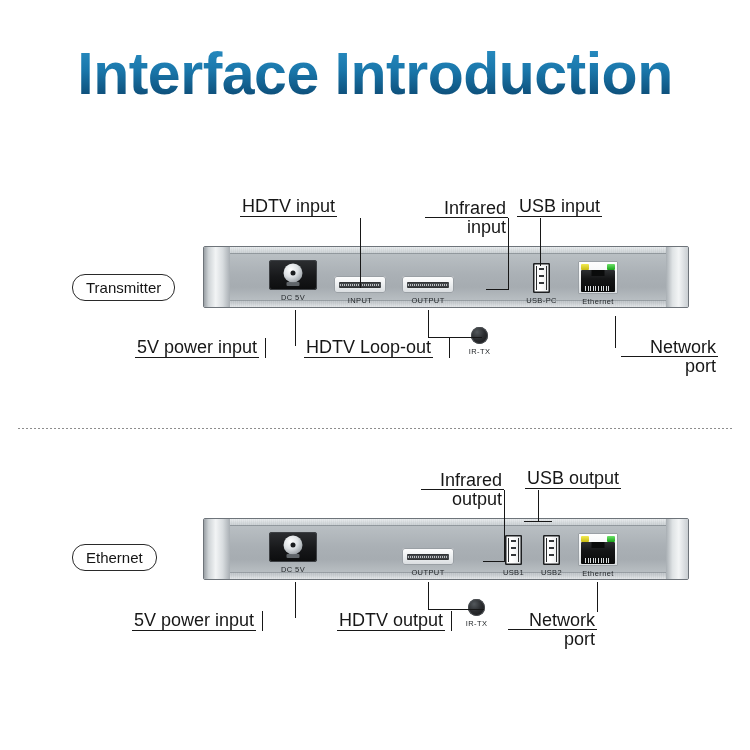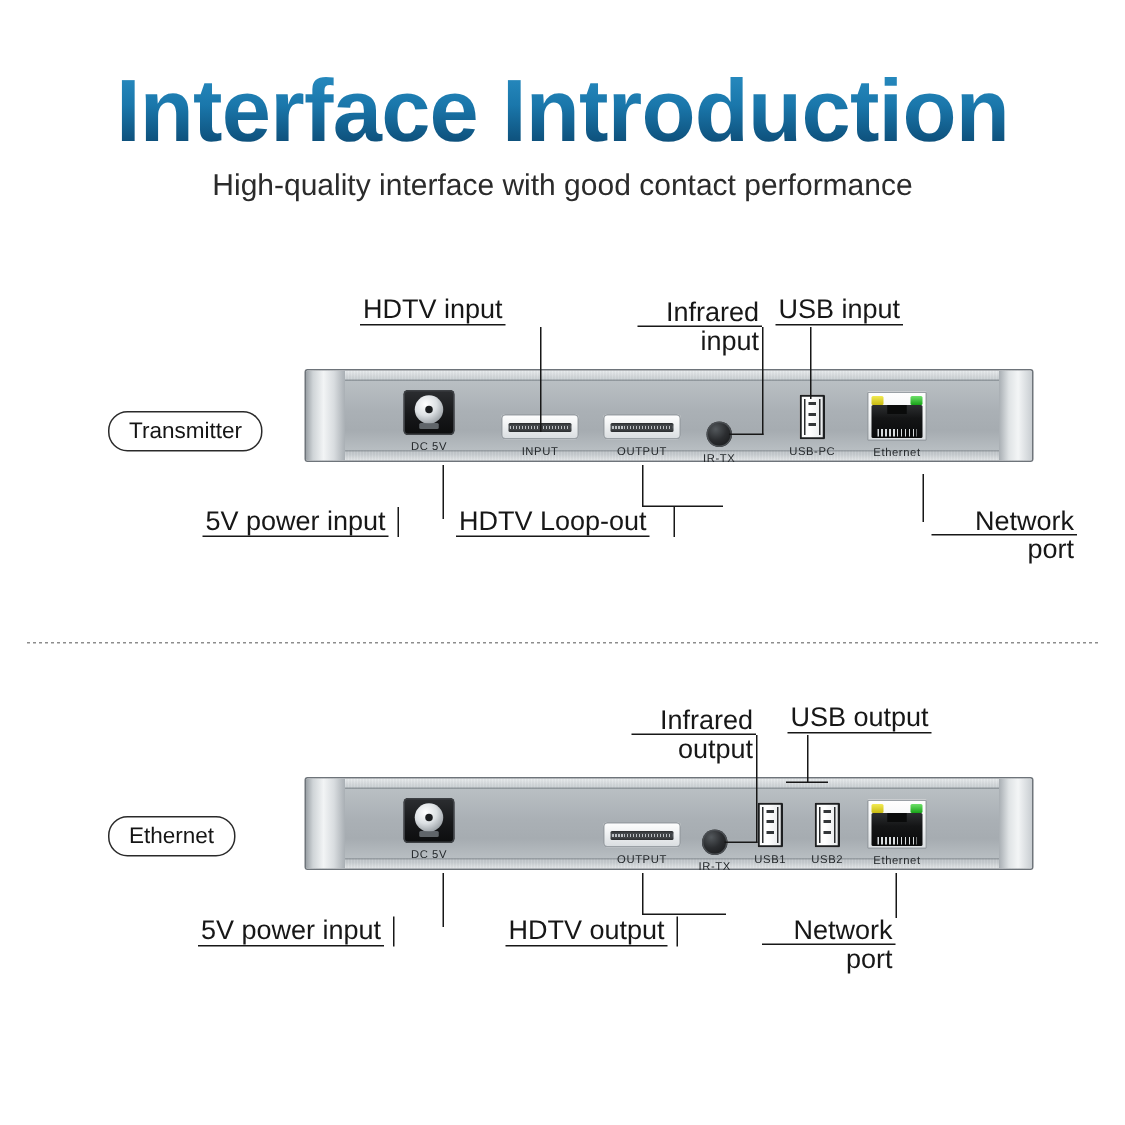--- a/index.html
+++ b/index.html
@@ -77,21 +77,21 @@
   
   .port{position:absolute;z-index:3;}
   .port .plabel{
     position:absolute;left:50%;transform:translateX(-50%);
     top:100%;margin-top:3px;
     font-size:7.5px;color:#24282b;white-space:nowrap;letter-spacing:.4px;
     font-family:"Liberation Sans", sans-serif;
   }
 
   
-  .p-dc{width:34px;height:30px;}
+  .p-dc{width:48px;height:30px;}
   .p-dc .body{
     width:100%;height:100%;border-radius:3px;
     background:linear-gradient(180deg,#2c2e31 0%,#17181a 55%,#0c0d0e 100%);
     box-shadow:inset 0 0 0 1px #3c3f43;
     position:relative;
   }
   .p-dc .disc{
     position:absolute;left:50%;top:42%;transform:translate(-50%,-50%);
     width:19px;height:19px;border-radius:50%;
     background:radial-gradient(circle at 38% 32%,#ffffff 0%,#dde1e4 42%,#9aa0a5 78%,#7c8186 100%);
@@ -119,21 +119,21 @@
     height:6px;border-radius:1px;
     background:linear-gradient(180deg,#2a2c2e 0%,#555a5e 45%,#2a2c2e 100%);
   }
   .p-hdmi .mouth::after{
     content:"";position:absolute;left:1px;right:1px;top:2px;height:2px;
     background:repeating-linear-gradient(90deg,#cfd3d6 0 1px,#3b3e41 1px 2px);
     opacity:.85;
   }
 
   
-  .p-ir{width:17px;height:17px;}
+  .p-ir{width:17px;height:17px;margin-top:46px;}
   .p-ir .body{
     width:100%;height:100%;border-radius:50%;
     background:radial-gradient(circle at 36% 30%,#53585c 0%,#2b2d30 45%,#111213 100%);
     box-shadow:inset 0 0 0 1px #4a4e52;
   }
 
   
   .p-usb{width:17px;height:30px;}
   .p-usb .body{
     width:100%;height:100%;border-radius:1px;
@@ -200,21 +200,20 @@
     padding:4px 13px;font-size:15px;color:#151515;
     background:#fff;white-space:nowrap;
   }
 </style>
 </head>
 <body>
 
 <div class="page">
 
   <div class="title">Interface Introduction</div>
-  <div class="subtitle">High-quality interface with good contact performance</div>
 
   <div>
 
     <div class="pill" style="left:72px;top:274px;">Transmitter</div>
 
     <div class="callout" style="left:240px;top:197px;">
       <span class="co-text rule-b">HDTV input</span>
     </div>
     <div class="leader lv" style="left:360px;top:218px;height:70px;"></div>
 

